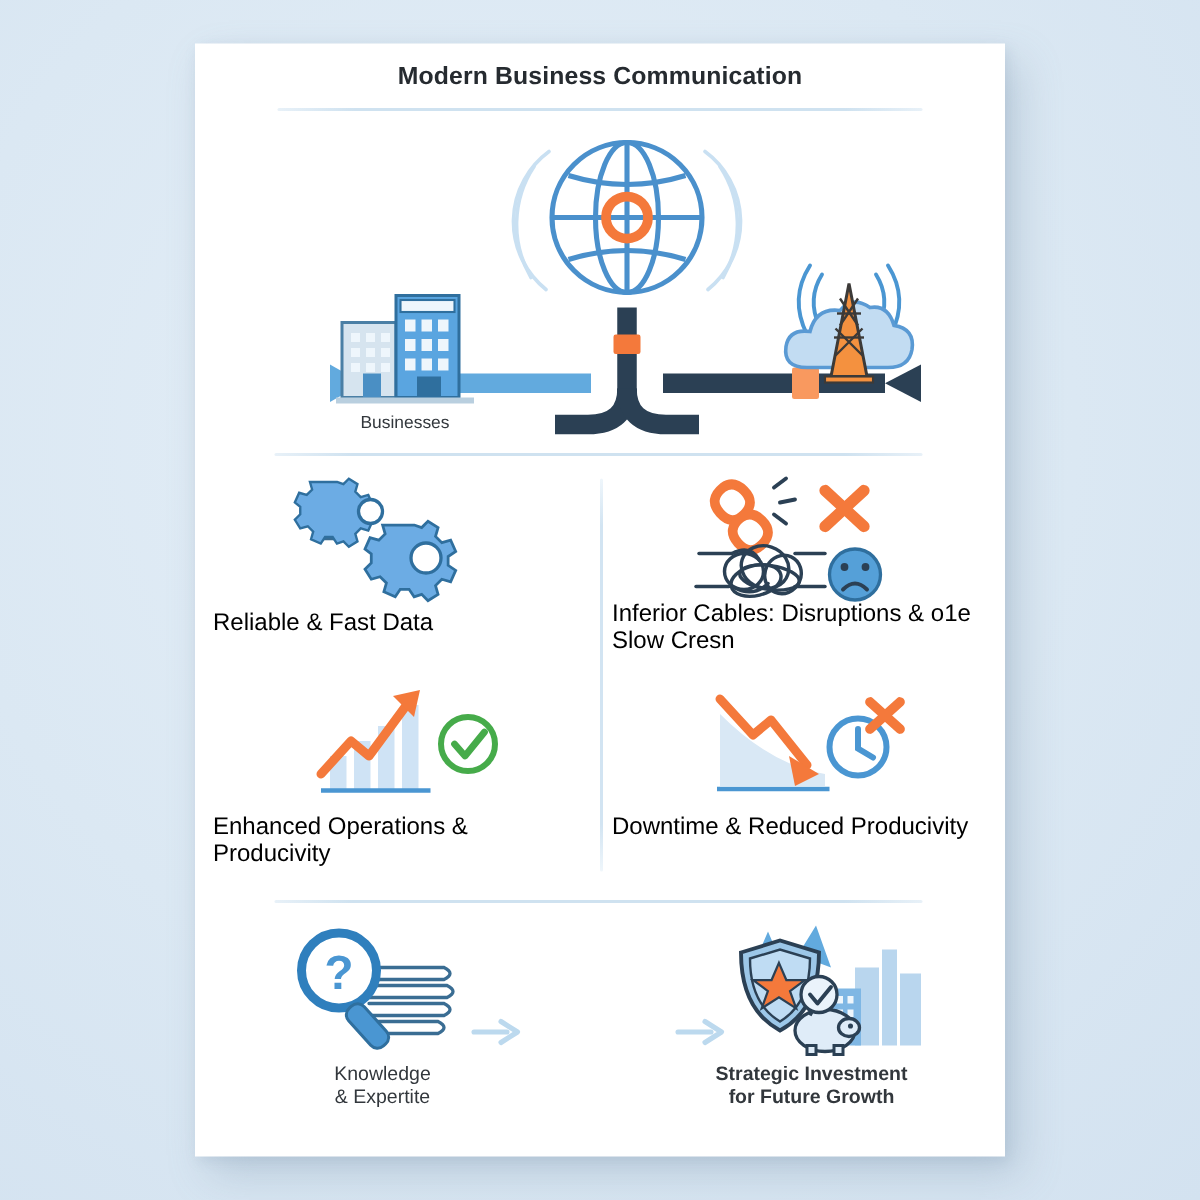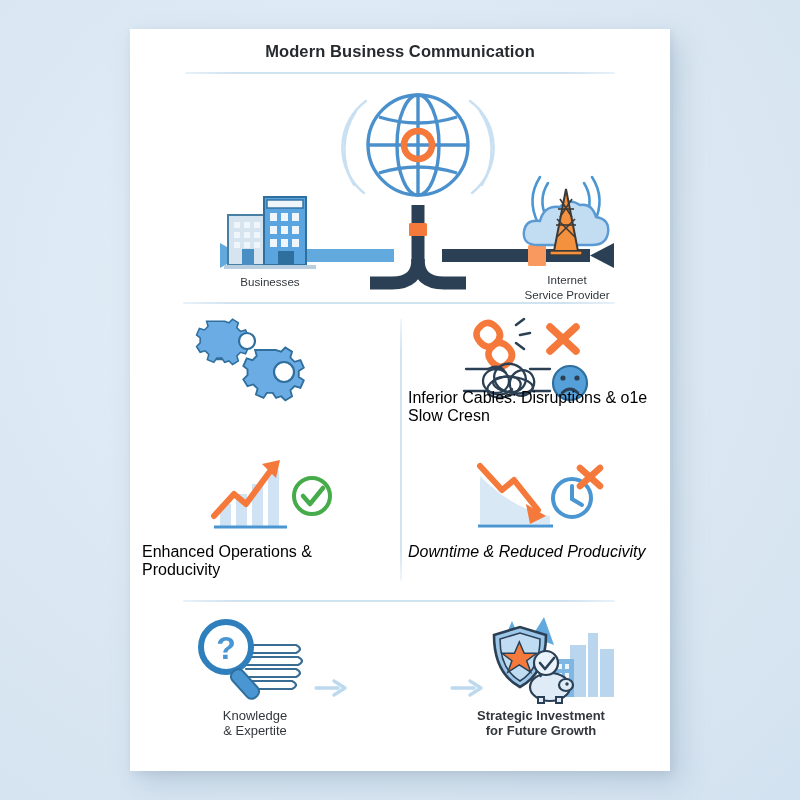--- a/index.html
+++ b/index.html
@@ -86,37 +86,37 @@
   #isp       { position: absolute; left: 368px; top: 98px; width: 100px; height: 92px; }
 
   #cap-businesses { left: 72px;  top: 198px; width: 100px; }
   #cap-isp        { left: 358px; top: 196px; width: 122px; }
 
   
   .quad { position: absolute; width: 262px; height: 138px; }
   #q-tl { left: 6px;   top: 284px; }
   #q-tr { left: 272px; top: 284px; }
   #q-bl { left: 6px;   top: 420px; }
-  #q-br { left: 272px; top: 420px; font-style: italic; }
+  #q-br { left: 272px; top: 420px; }
 
   .quad-art {
     position: absolute;
     left: 0; right: 0;
     top: 4px;
     height: 86px;
     display: flex;
     align-items: center;
     justify-content: center;
   }
   .quad-cap {
     position: absolute;
     left: 6px; right: 6px;
     top: 94px;
   }
-  #q-tr .quad-cap { top: 76px; }
+  #q-tr .quad-cap { top: 88px; }
 
   
   #sec3 { position: absolute; left: 0; top: 582px; width: 540px; height: 160px; }
 
   .step { position: absolute; width: 150px; }
   .step-art {
     position: relative;
     height: 86px;
     display: flex;
     align-items: flex-end;
@@ -241,22 +241,20 @@
             <line x1="42" y1="34" x2="58" y2="34"></line>
             <line x1="40" y1="50" x2="60" y2="50"></line>
             <path d="M44 24 L56 42 M56 24 L44 42"></path>
             <path d="M41 44 L59 62 M59 44 L41 62"></path>
           </g>
           <rect x="34" y="76" width="32" height="4" fill="#f4913f" stroke="#3c3a38" stroke-width="1.4"></rect>
         </svg>
       </div>
 
       <div class="caption" id="cap-businesses">Businesses</div>
-      <div class="caption" id="cap-isp">Internet
-Service Provider</div>
     </div>
 
     <div class="hrule" id="rule-mid"></div>
     <div id="vrule"></div>
 
     <div class="quad" id="q-tl">
       <div class="quad-art">
         <svg width="130" height="82" viewBox="0 0 130 82">
           <g stroke="#3a6d93" stroke-width="2.4" stroke-linecap="round" fill="none">
             <line x1="6" y1="22" x2="40" y2="22"></line>
@@ -267,20 +265,21 @@
           <g fill="#6cace4" stroke="#2f6f9e" stroke-width="2.2">
             <path d="M62 6 l6 2 5-5 8 5 -2 7 5 5 7-2 4 9 -6 4 0 7 6 4 -4 9 -7-2 -5 5 2 7 -8 5 -5-5 -6 2 -4-6 -7 0 -4 6 -9-4 2-7 -5-5 -7 2 -5-8 5-5 0-7 -5-4 4-9 7 2 5-5 -2-7 z" transform="translate(-22,-2) scale(0.72)"></path>
             <circle cx="45" cy="22" r="8" fill="#ffffff"></circle>
           </g>
           <g fill="#6cace4" stroke="#2f6f9e" stroke-width="2.2">
             <path d="M62 6 l6 2 5-5 8 5 -2 7 5 5 7-2 4 9 -6 4 0 7 6 4 -4 9 -7-2 -5 5 2 7 -8 5 -5-5 -6 2 -4-6 -7 0 -4 6 -9-4 2-7 -5-5 -7 2 -5-8 5-5 0-7 -5-4 4-9 7 2 5-5 -2-7 z" transform="translate(22,26) scale(0.84)"></path>
             <circle cx="82" cy="53" r="10" fill="#ffffff"></circle>
           </g>
         </svg>
       </div>
+      <div class="quad-cap">Reliable &amp; Fast Data</div>
     </div>
 
     <div class="quad" id="q-tr">
       <div class="quad-art">
         <svg width="150" height="86" viewBox="0 0 150 86">
 
           <g stroke="#f4793b" stroke-width="6.5" fill="none" stroke-linecap="round">
             <path d="M24 8 q-10 8 -2 17 q8 9 16 1 q8-8 0-16 q-7-7 -14 -2"></path>
             <path d="M36 28 q-10 8 -2 17 q8 9 16 1 q8-8 0-16 q-7-7 -14 -2"></path>
           </g>

